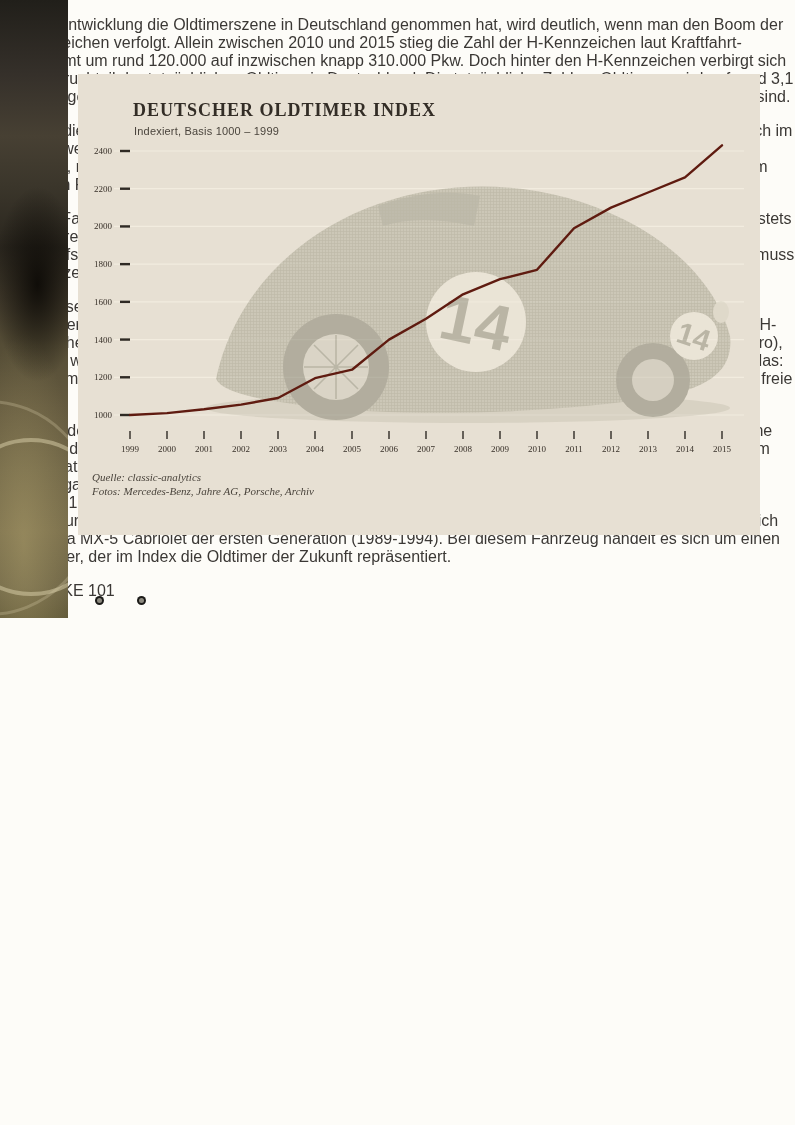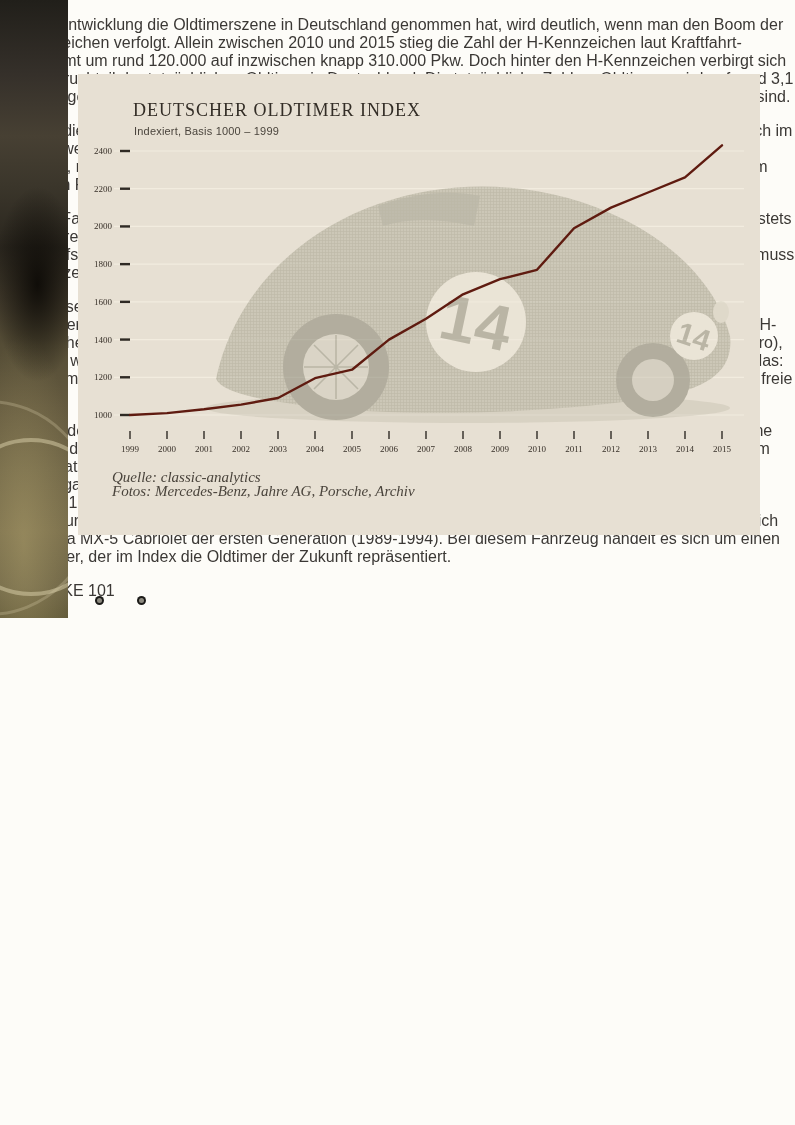--- a/index.html
+++ b/index.html
@@ -23,40 +23,40 @@
   .lane-arc.a1{width:150px;height:150px;left:-48px;top:438px;}
   .lane-arc.a2{width:210px;height:210px;left:-120px;top:400px;border-width:3px;border-color:rgba(219,209,172,.28);}
   
   .chart-panel{
     position:absolute;left:78px;top:74px;width:682px;height:461px;
     background:#e7e0d3;
   }
   .chart-title{
     position:absolute;left:55px;top:26px;
     font-family:"Liberation Serif",serif;font-size:18px;letter-spacing:1px;
-    color:#332d26;font-weight:400;text-align:center;
+    color:#332d26;font-weight:700;text-align:center;
   }
   .chart-subtitle{
     position:absolute;left:56px;top:51px;
     font-size:11px;color:#4a443c;letter-spacing:.2px;
   }
   #chart-svg{position:absolute;left:0;top:0;}
   #chart-svg text.ylab,#chart-svg text.xlab{
     font-family:"Liberation Serif",serif;font-size:9px;fill:#372f28;
   }
   #chart-svg text.roundel{
     font-family:"Liberation Sans",sans-serif;font-weight:700;fill:#8e8c79;
     text-anchor:middle;
   }
   #chart-svg text.roundel.big{font-size:64px;}
   #chart-svg text.roundel.small{font-size:30px;}
   .chart-source{
-    position:absolute;left:34px;top:396px;
+    position:absolute;left:14px;top:396px;
     font-family:"Liberation Serif",serif;font-style:italic;
-    font-size:15px;line-height:14px;color:#4a443c;
+    font-size:11px;line-height:14px;color:#4a443c;
   }
   
   .photo-strip{
     position:absolute;left:75px;top:542px;width:685px;height:78px;
     display:flex;gap:2px;
   }
   .ph{position:relative;height:78px;overflow:hidden;flex:none;}
   .car{position:absolute;border-radius:8px 10px 4px 4px;}
   .wh{position:absolute;width:9px;height:9px;border-radius:50%;background:#1b1a18;}
   .wh i{position:absolute;left:2px;top:2px;width:5px;height:5px;border-radius:50%;background:#8d8a80;display:block;}

